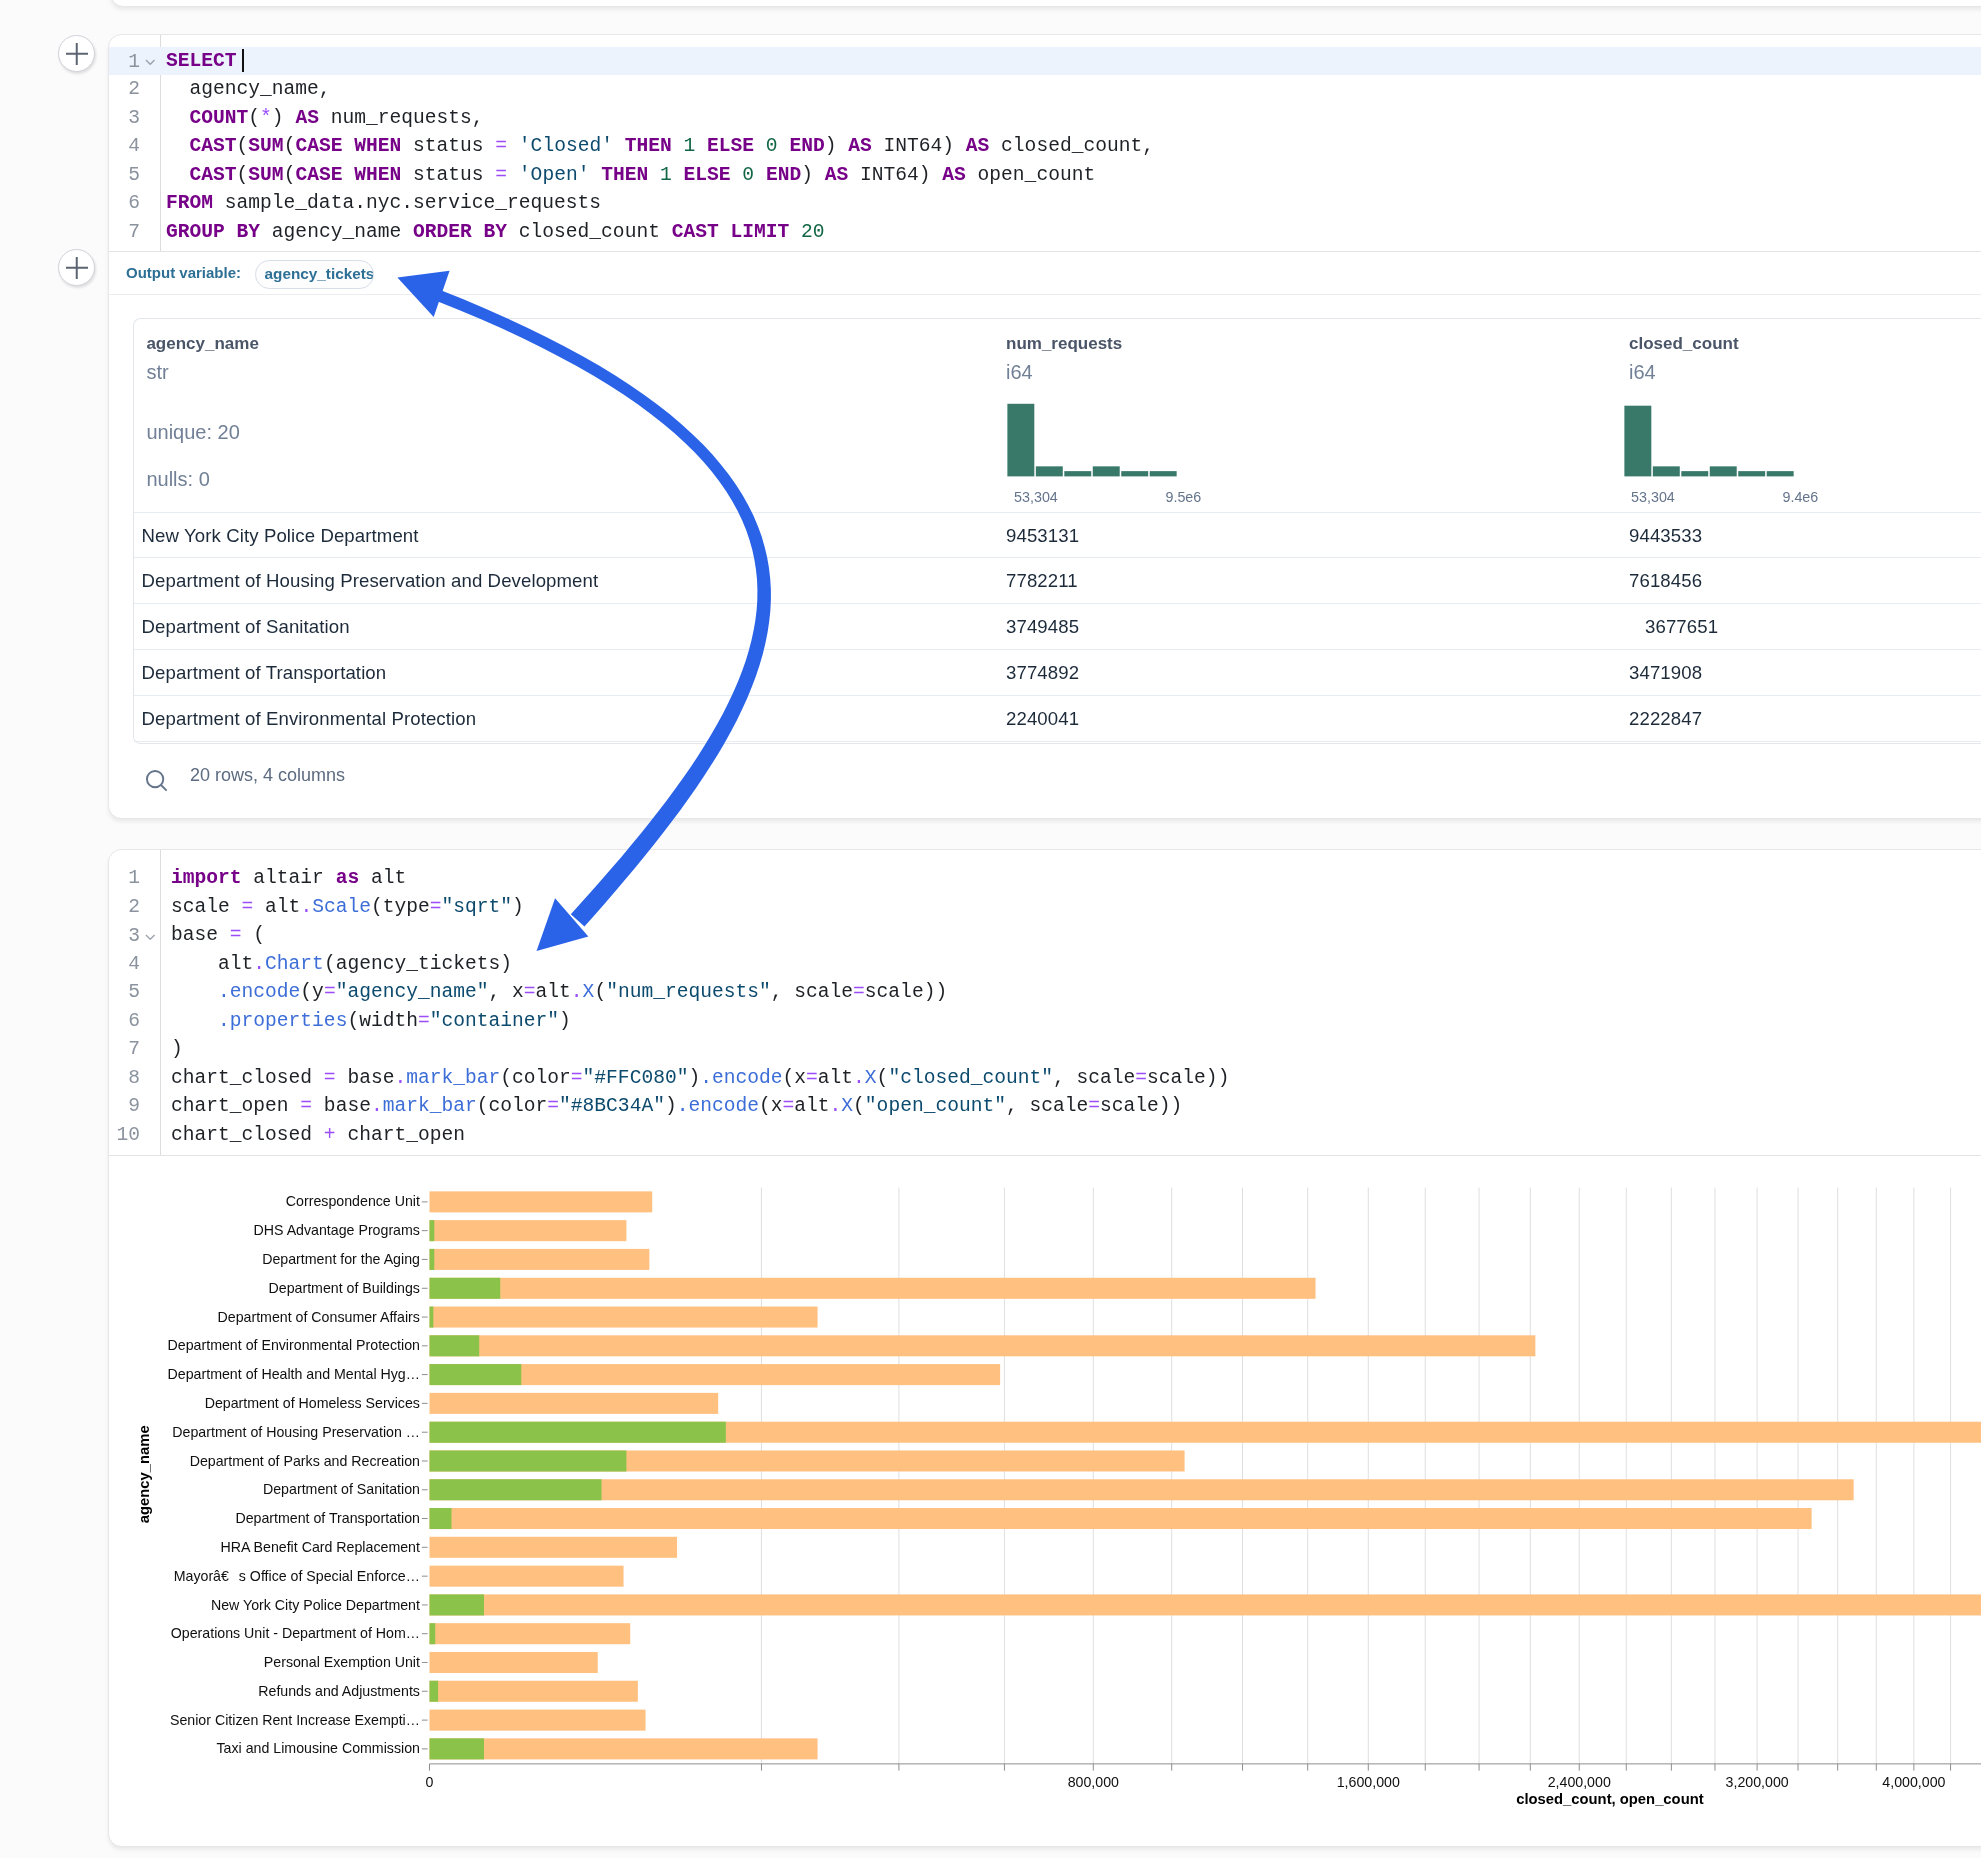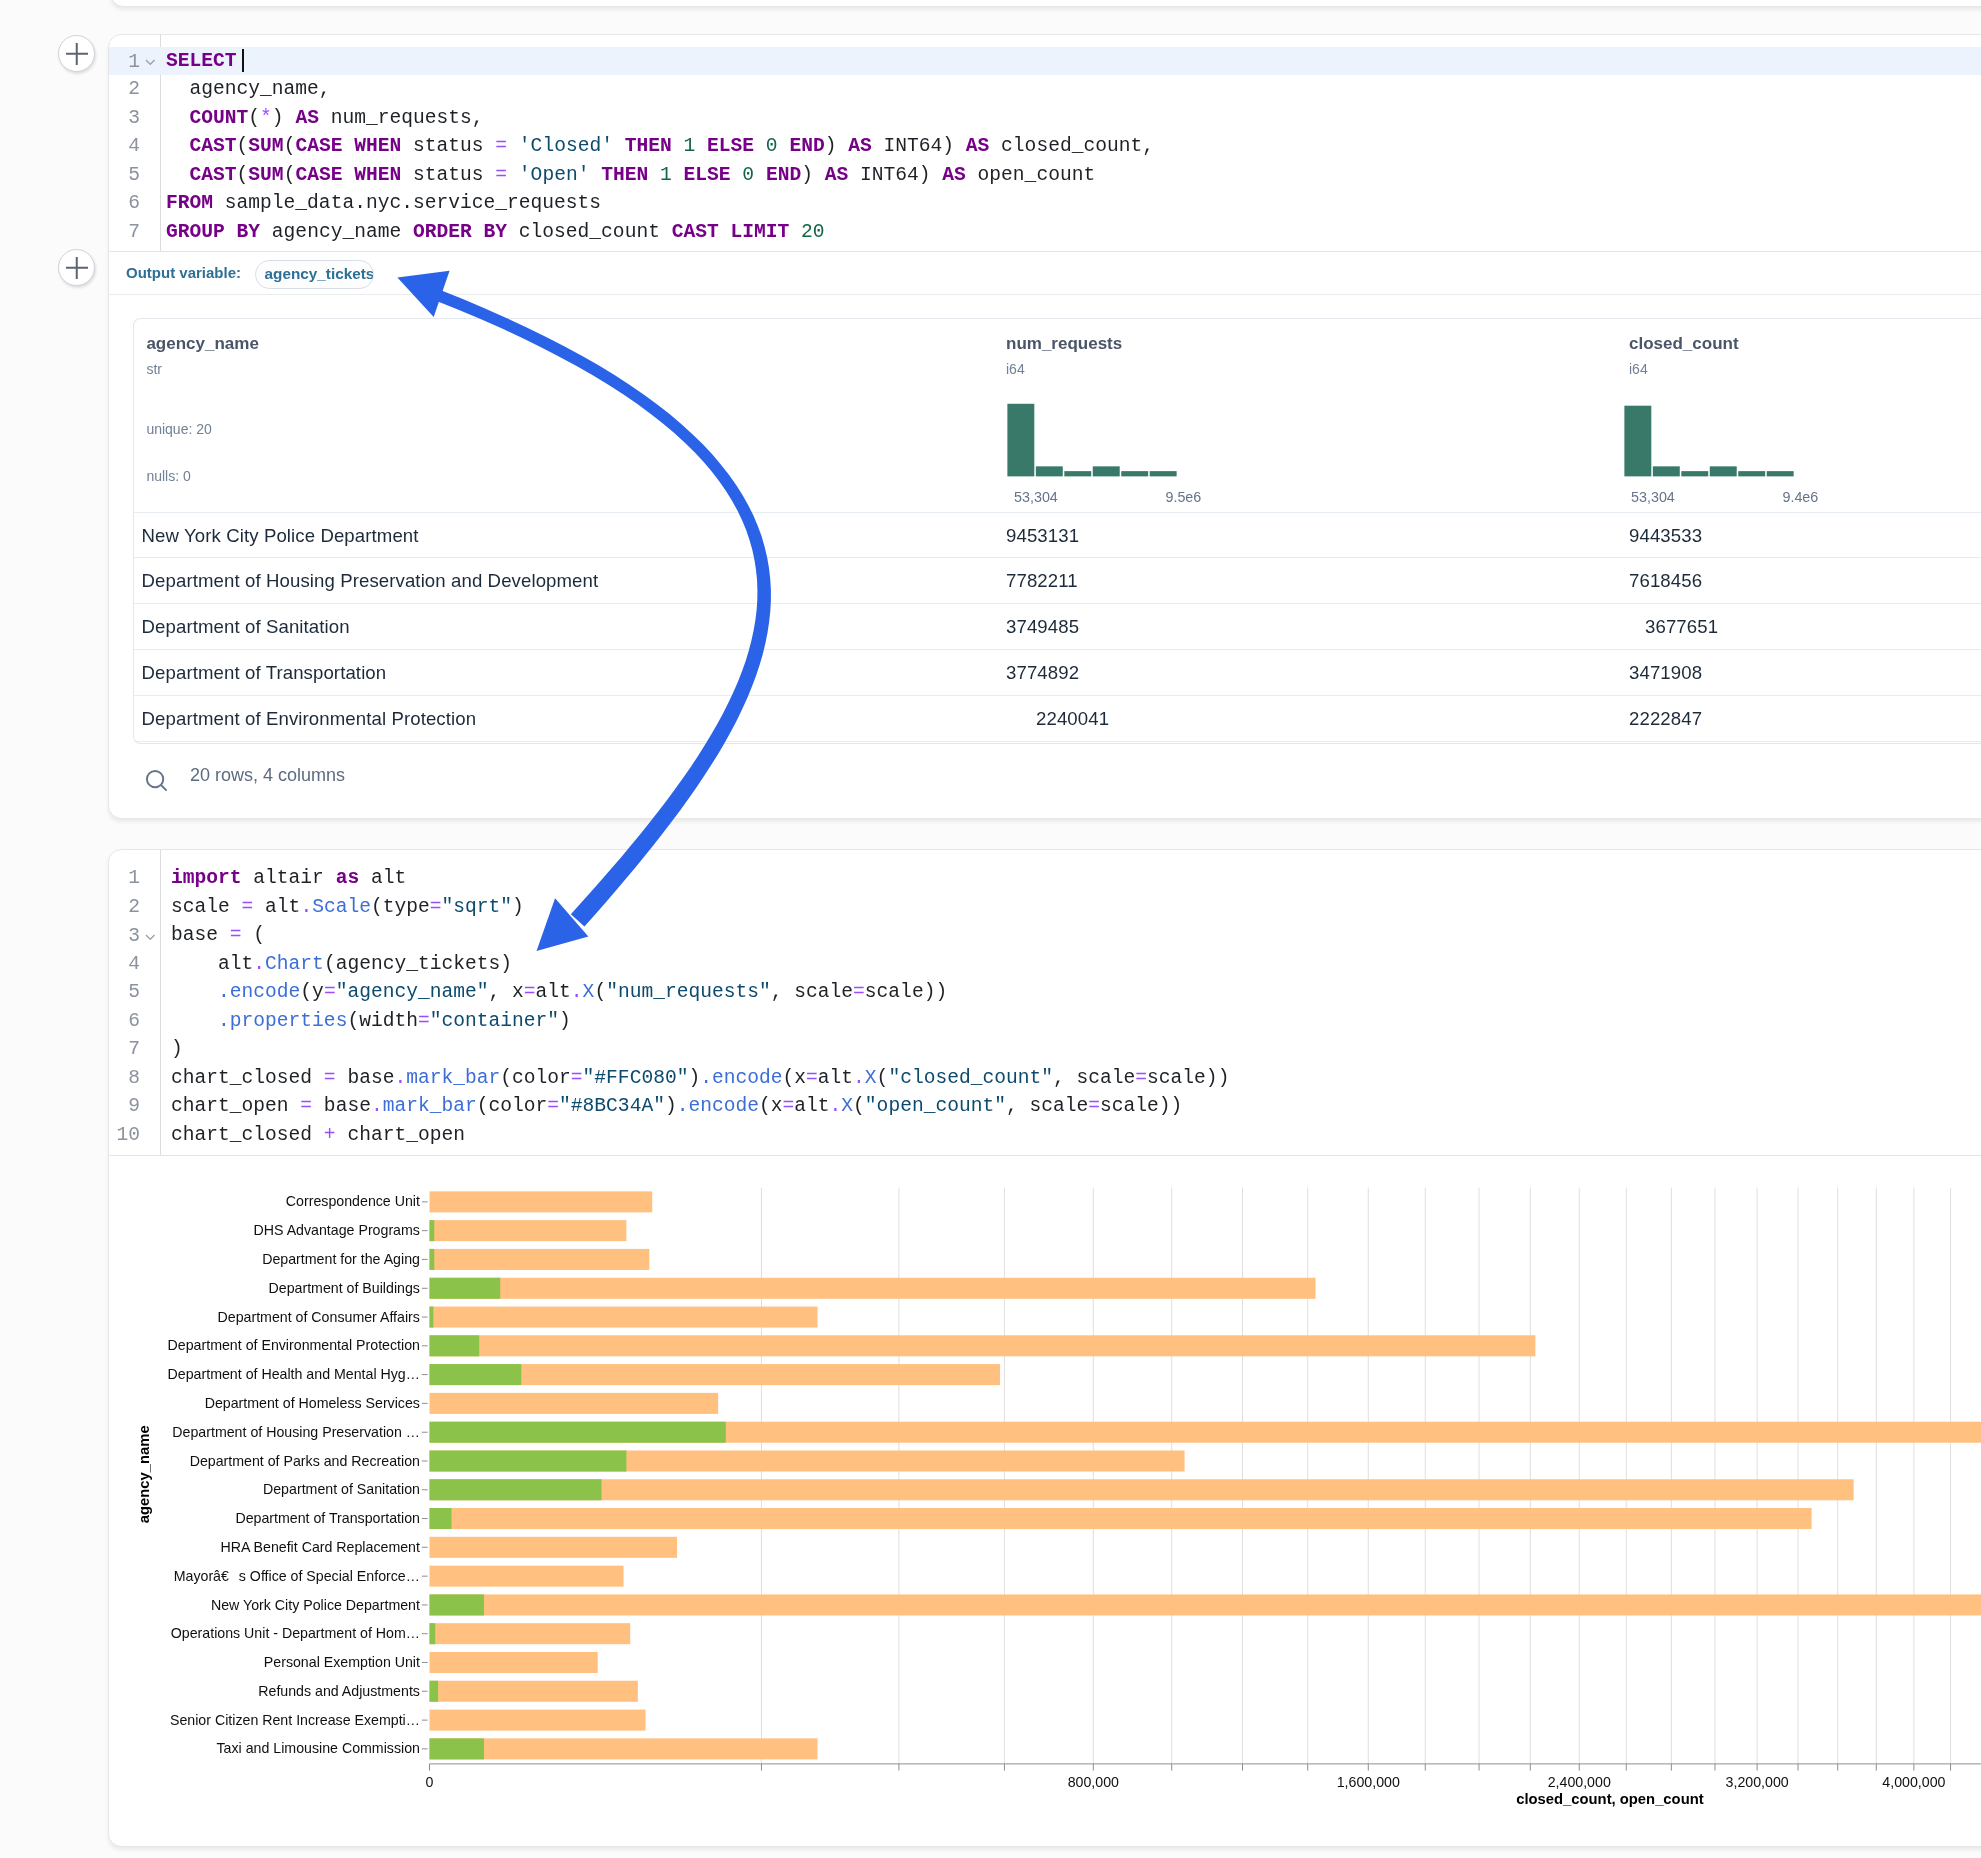--- a/index.html
+++ b/index.html
@@ -43,21 +43,21 @@
   .outvar .lbl { position:absolute; left:17px; top:12.4px; font-size:15px;
     font-weight:bold; color:#2e7095; }
   .pill { position:absolute; left:146px; top:7.6px; width:119px; height:29px;
     border:1.4px solid #d8dee8; border-radius:14.3px; background:#fdfdfe;
     font-size:15.3px; font-weight:bold; color:#2e7095; line-height:26px;
     padding-left:8.6px; overflow:hidden; white-space:nowrap; }
 
   .tbl { position:absolute; left:24px; top:283px; width:1869px; height:426px;
     border:1px solid #e3e7ec; border-radius:7.6px 0 0 7.6px; border-right:none; }
   .th1 { position:absolute; font-size:17px; font-weight:bold; color:#4a5568; }
-  .th2 { position:absolute; font-size:14px; color:#718096; }
+  .th2 { position:absolute; font-size:20px; color:#718096; }
   .trow { position:absolute; left:0; right:0; height:47px;
     border-top:1px solid #e7ecf2; font-size:18.6px; letter-spacing:0.1px; color:#1c2a3a; }
   .trow span { position:absolute; top:11.5px; }
   .searchrow { position:absolute; left:24px; top:725px; height:38px; font-size:18px;
     color:#5d6b81; white-space:nowrap; }
 </style>
 </head>
 <body>
 <div class="prev"></div>
 <div class="plus" style="left:58px; top:35px;"></div>
@@ -132,21 +132,21 @@
         <span style="left:872px;">3749485</span>
         <span style="left:1495px;margin-left:16px;">3677651</span>
       </div>
     <div class="trow" style="top:330px;">
         <span style="left:7.6px;">Department of Transportation</span>
         <span style="left:872px;">3774892</span>
         <span style="left:1495px;">3471908</span>
       </div>
     <div class="trow" style="top:376px;">
         <span style="left:7.6px;">Department of Environmental Protection</span>
-        <span style="left:902px;">2240041</span>
+        <span style="left:872px;">2240041</span>
         <span style="left:1495px;">2222847</span>
       </div>
     <div style="position:absolute;left:0;right:0;top:422px;border-top:1px solid #e7ecf2;"></div>
   </div>
   <div class="searchrow">
     <svg style="position:absolute;left:12.4px;top:8.6px;" width="25" height="25" viewBox="0 0 26 26">
         <circle cx="10.5" cy="10.5" r="8.5" stroke="#64748b" stroke-width="2" fill="none"></circle>
         <line x1="16.6" y1="16.6" x2="22.5" y2="22.5" stroke="#64748b" stroke-width="2"></line>
       </svg>
     <span style="position:absolute;left:57px;top:4.8px;">20 rows, 4 columns</span>

